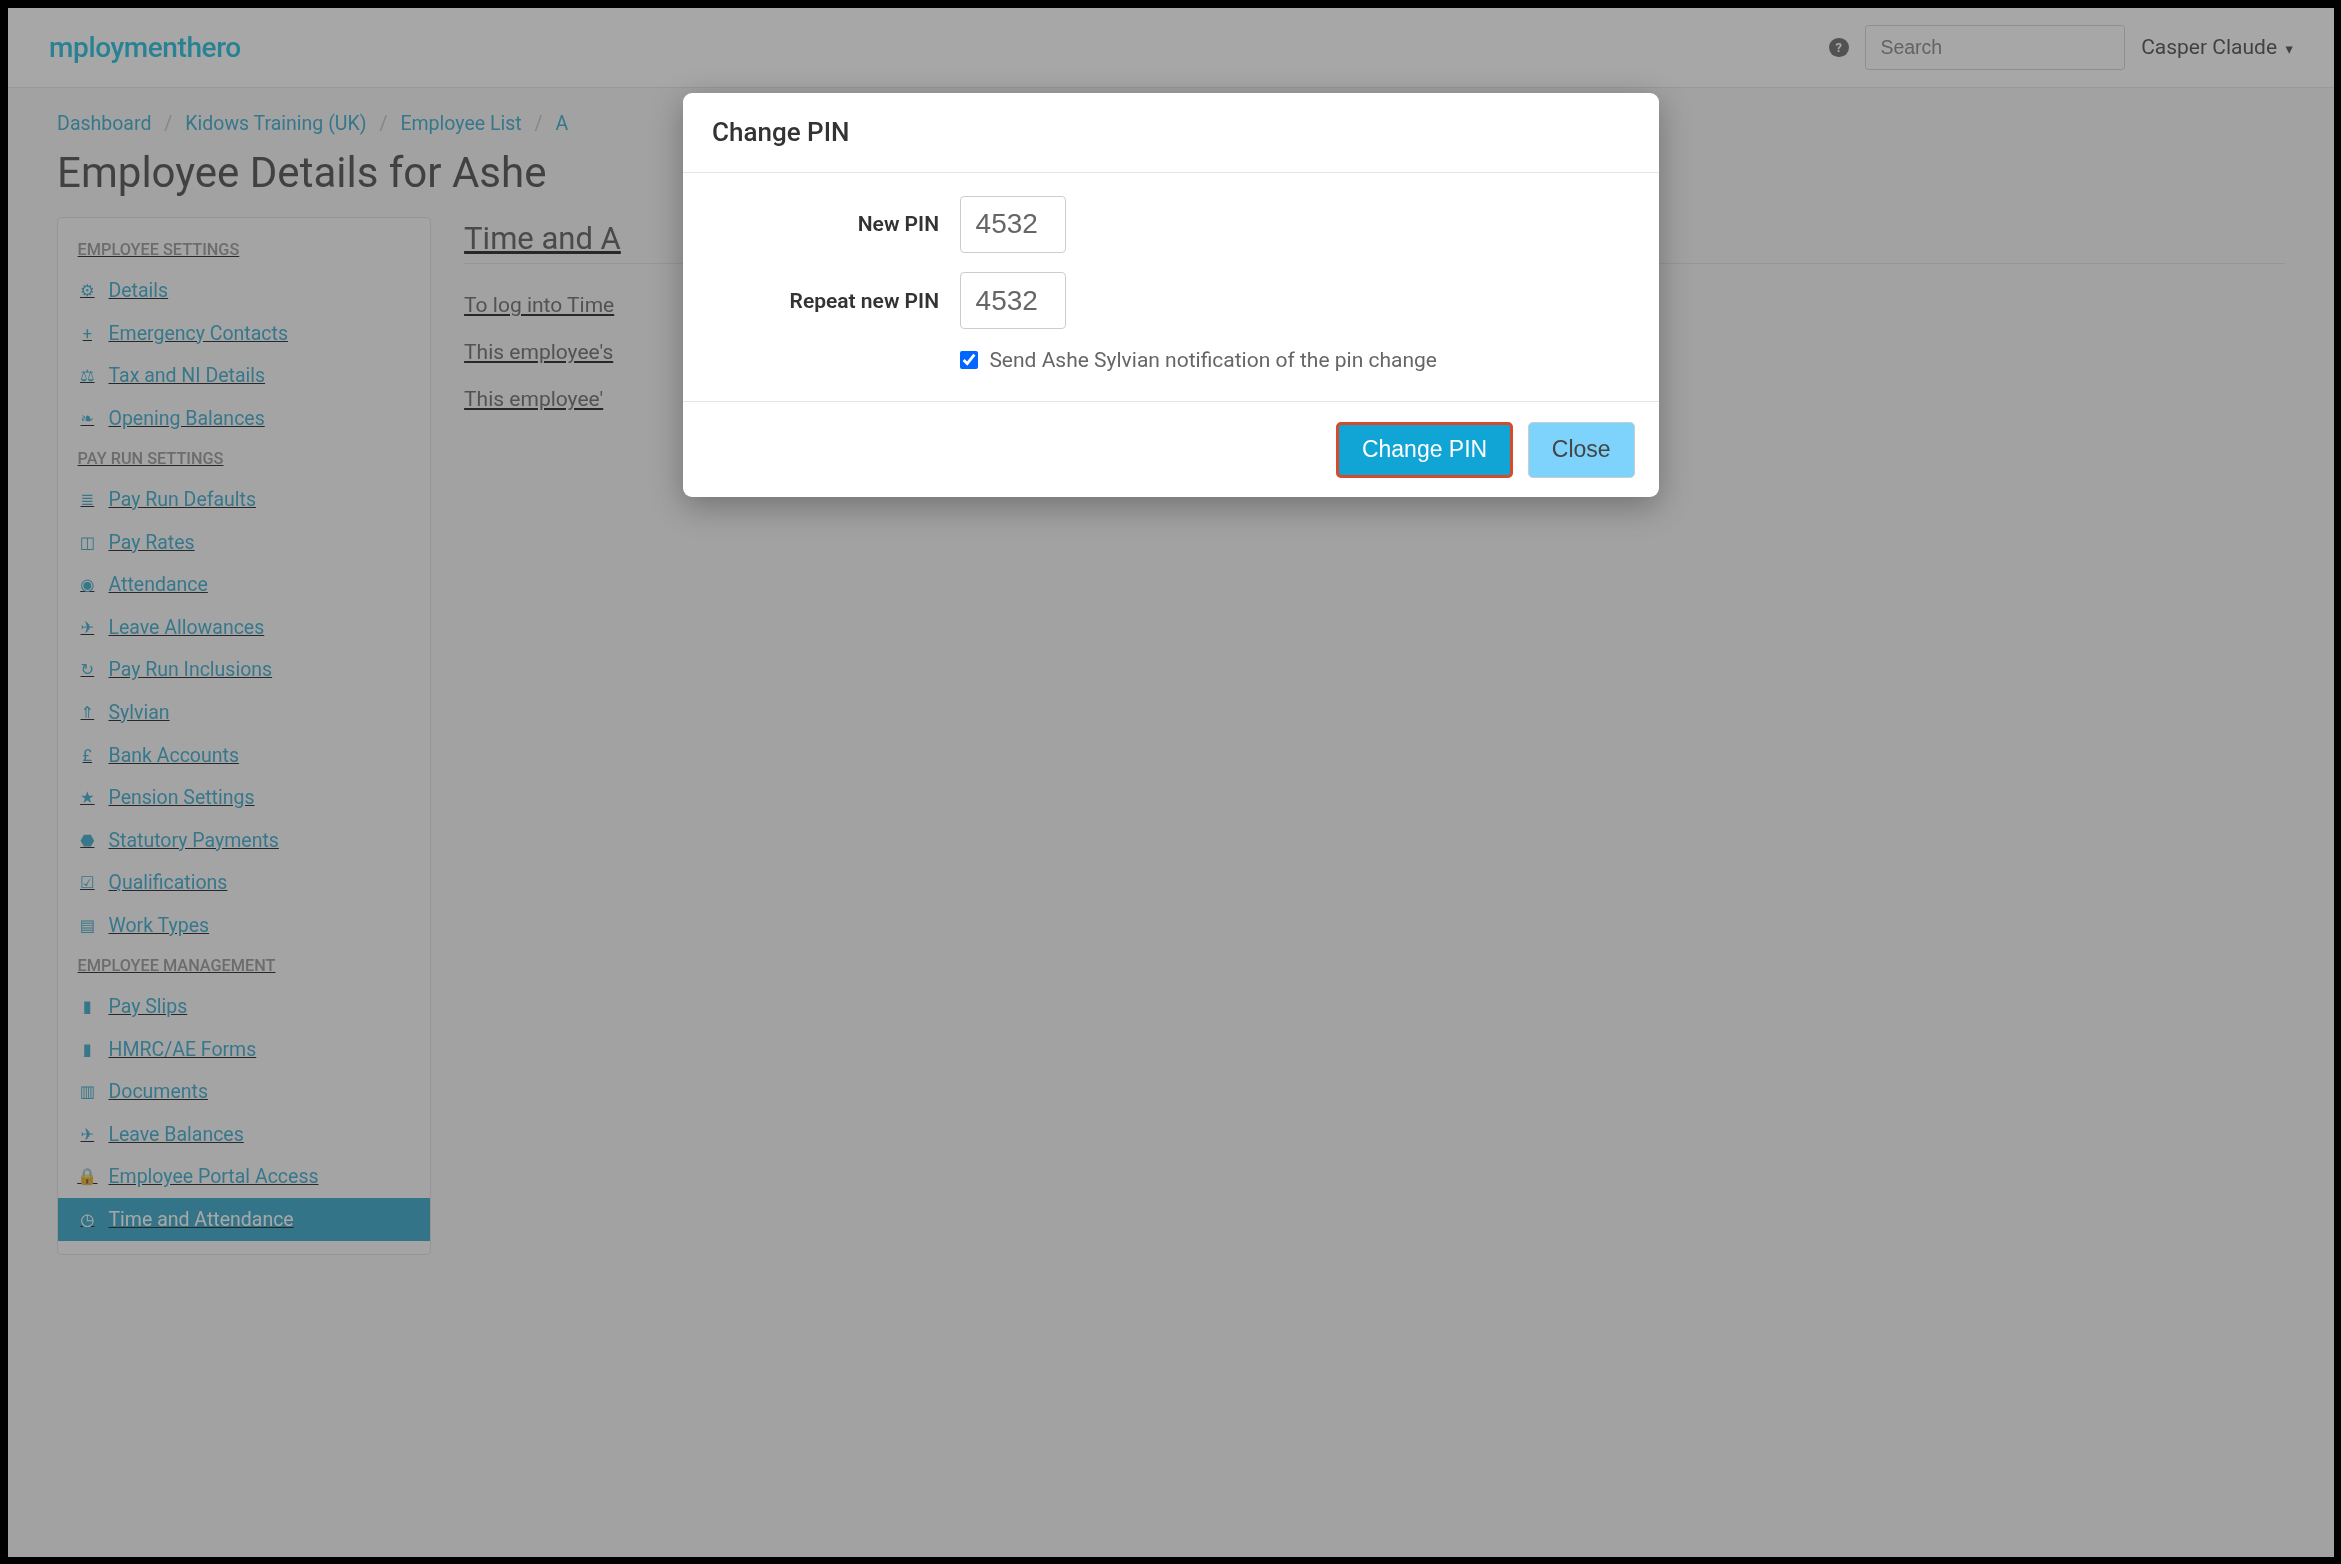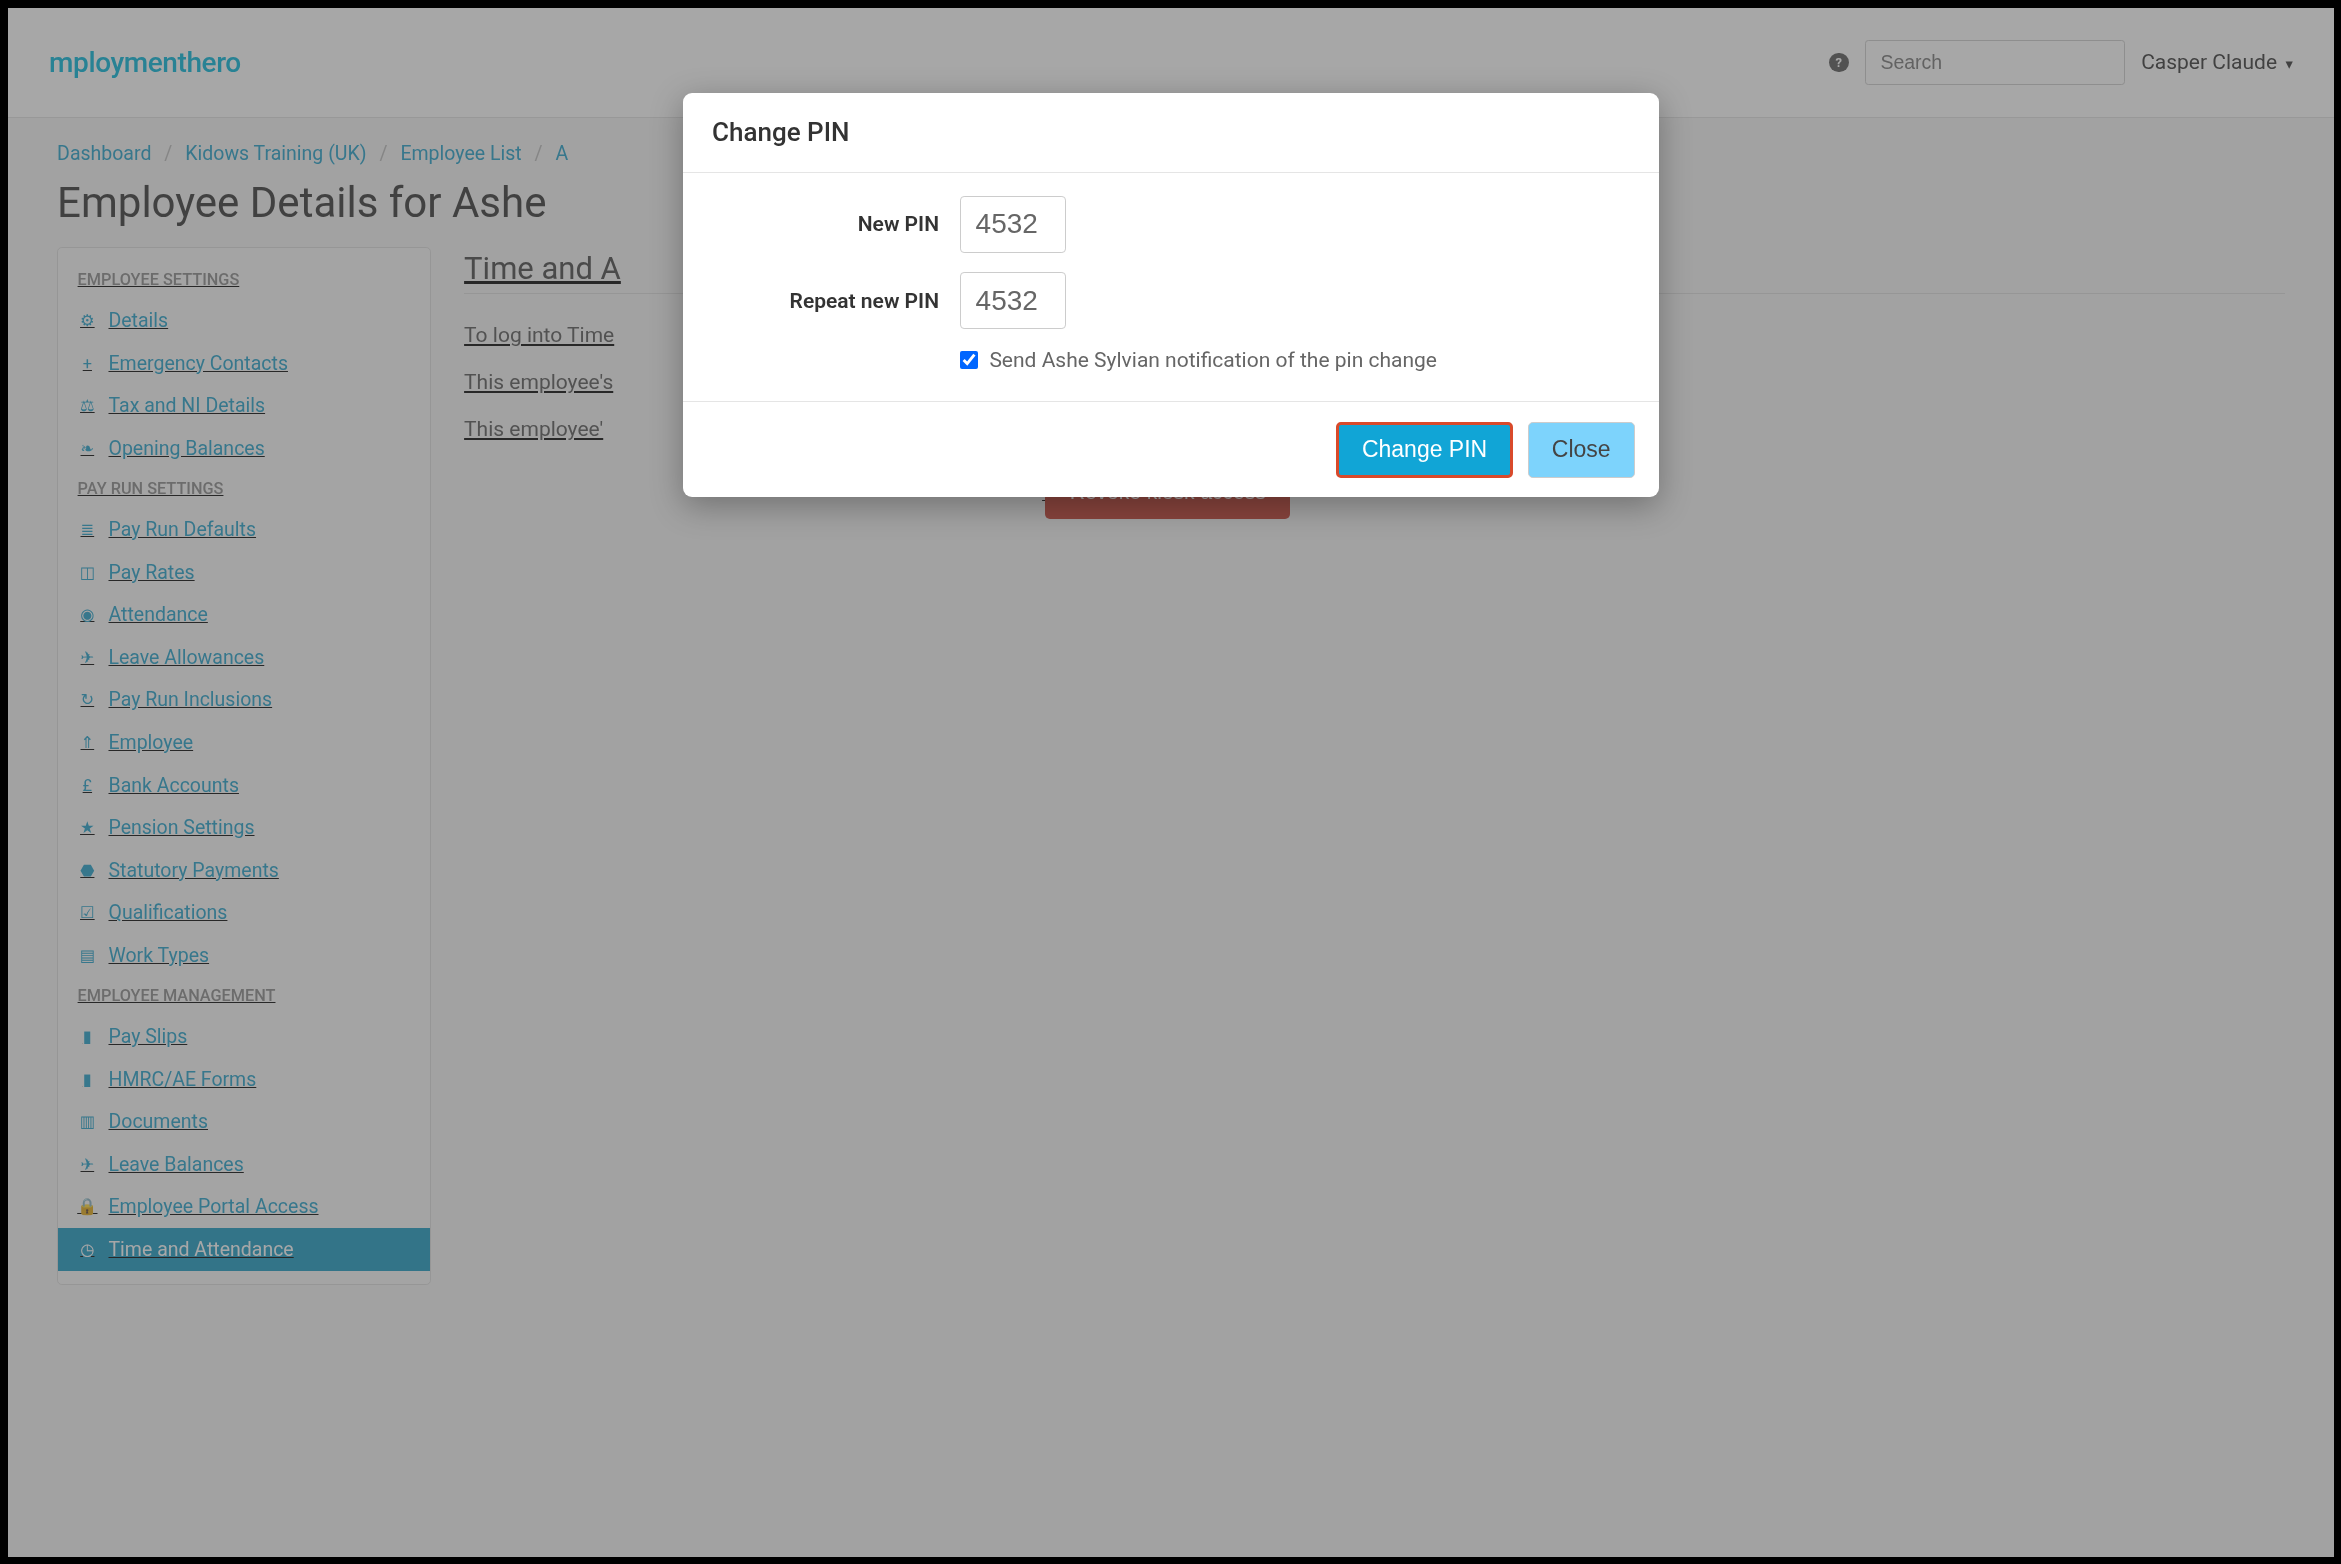--- a/index.html
+++ b/index.html
@@ -14,21 +14,21 @@
     .viewport {
       width: 100%;
       height: 100%;
       background: #f4f4f4;
       position: relative;
       overflow: hidden;
     }
     .topbar {
       display: flex;
       align-items: center;
-      padding: 32px 41px;
+      padding: 17px 41px;
       background: #fff;
       border-bottom: 0.8px solid #e0e0e0;
     }
     .logo {
       color: #00b4d8;
       font-size: 28px;
       font-weight: 500;
       letter-spacing: -0.4px;
     }
     .topbar-right {
@@ -313,21 +313,21 @@
       <div class="sidebar-item">
           <span class="sidebar-icon">✈</span>
           <span>Leave Allowances</span>
         </div>
       <div class="sidebar-item">
           <span class="sidebar-icon">↻</span>
           <span>Pay Run Inclusions</span>
         </div>
       <div class="sidebar-item">
           <span class="sidebar-icon">⇑</span>
-          <span>Employee</span>
+          <span>Sylvian</span>
         </div>
       <div class="sidebar-item">
           <span class="sidebar-icon">£</span>
           <span>Bank Accounts</span>
         </div>
       <div class="sidebar-item">
           <span class="sidebar-icon">★</span>
           <span>Pension Settings</span>
         </div>
       <div class="sidebar-item">

